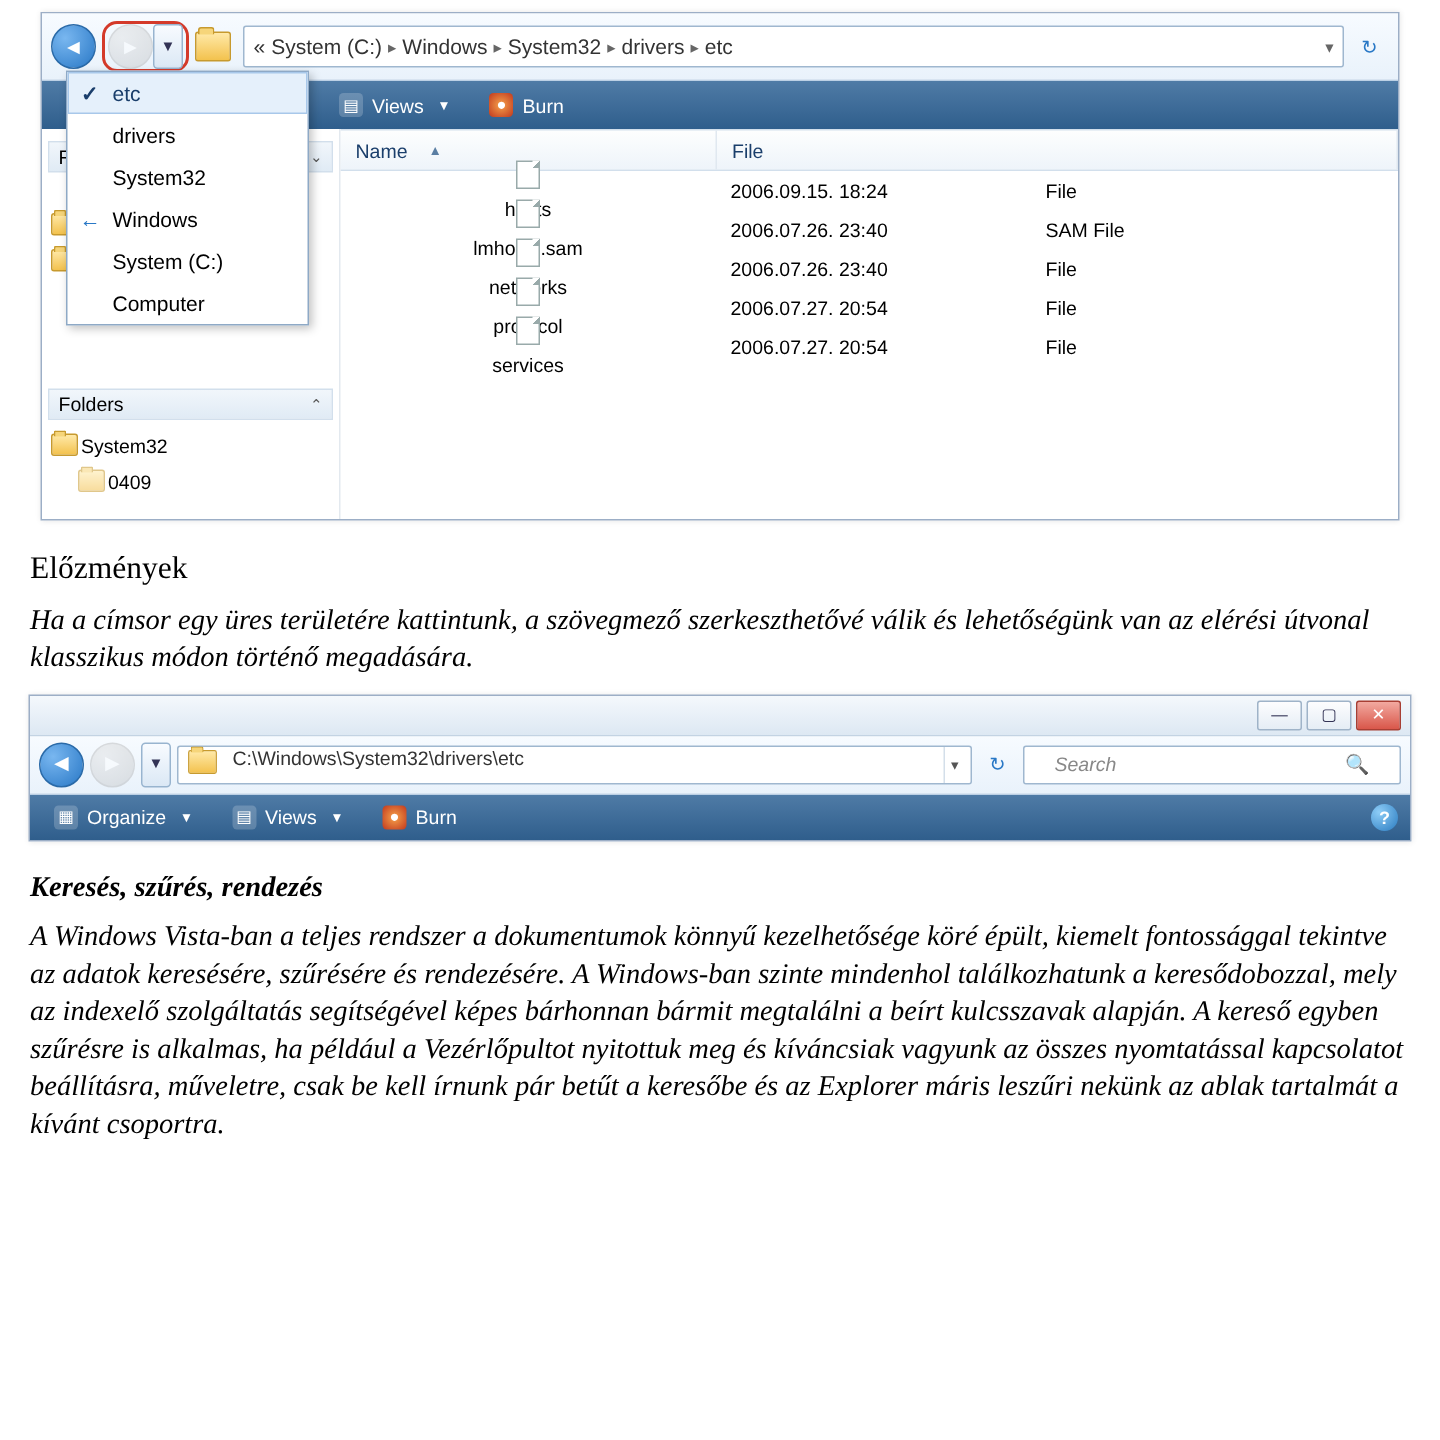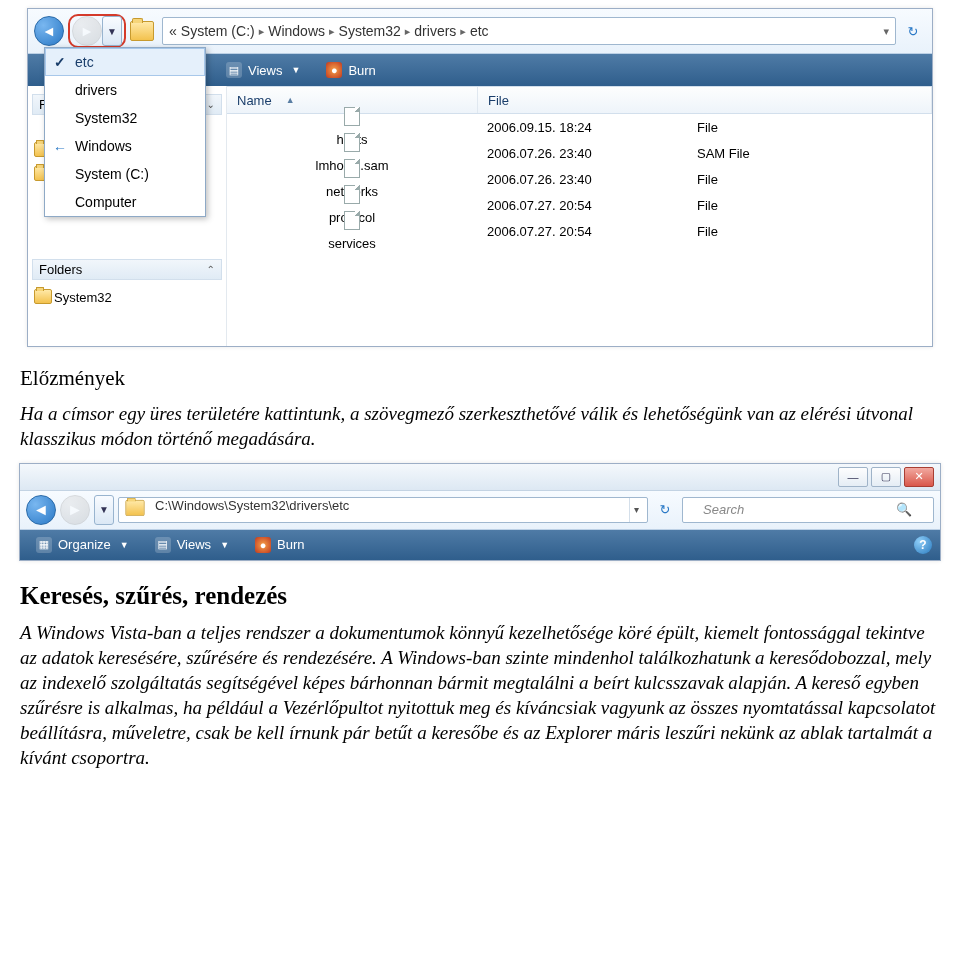--- a/index.html
+++ b/index.html
@@ -129,21 +129,21 @@
   .frow .cell.name{flex:0 0 230px;display:flex;align-items:center;gap:6px;}
   .frow .cell.date{flex:0 0 190px;}
   .frow .cell.type{flex:1;}
   .file-ico{width:14px;height:17px;border:1px solid #9aa;background:#fff;position:relative;}
   .file-ico::after{content:"";position:absolute;top:-1px;right:-1px;width:5px;height:5px;background:linear-gradient(135deg,#fff 49%,#9aa 50%);}
 
   
   .prose { width: 920px; margin: 18px auto 0 auto; font-size: 19px; line-height: 1.32; }
   .prose h2 { font-size: 21px; font-weight: normal; margin: 18px 0 8px 0; }
   .prose p { margin: 6px 0 12px 0; font-style: italic; }
-  .prose .bold { font-weight: bold; font-size: 25px; margin-bottom:8px; }
+  .prose .bold { font-weight: bold; font-size: 19px; margin-bottom:8px;font-style:italic; }
 
   
   .ss2 {
     width: 920px;
     margin: 4px auto 0 auto;
     font-family:"Segoe UI",Tahoma,sans-serif;
     border:1px solid #9caec6;
     box-shadow:0 0 4px rgba(0,0,0,.1);
   }
   .ss2-title{
@@ -227,20 +227,23 @@
         </div>
       <div style="height:18px"></div>
       <div class="item"><span class="fold"></span><span>NEW</span></div>
       <div class="item"><span class="fold"></span><span>reDistribution</span></div>
       <div style="height:70px"></div>
       <div class="tree-hdr">
           <span>Folders</span>
           <span class="chev">⌃</span>
         </div>
       <div class="item"><span class="fold"></span><span>System32</span></div>
+      <div class="sub">
+          <div class="item pale"><span class="fold"></span><span>0409</span></div>
+        </div>
     </div>
 
     <div class="files">
       <div class="fhdr">
         <div class="col name">
             <span>Name</span>
             <span class="sort">▲</span>
           </div>
         <div class="col type">File</div>
       </div>

